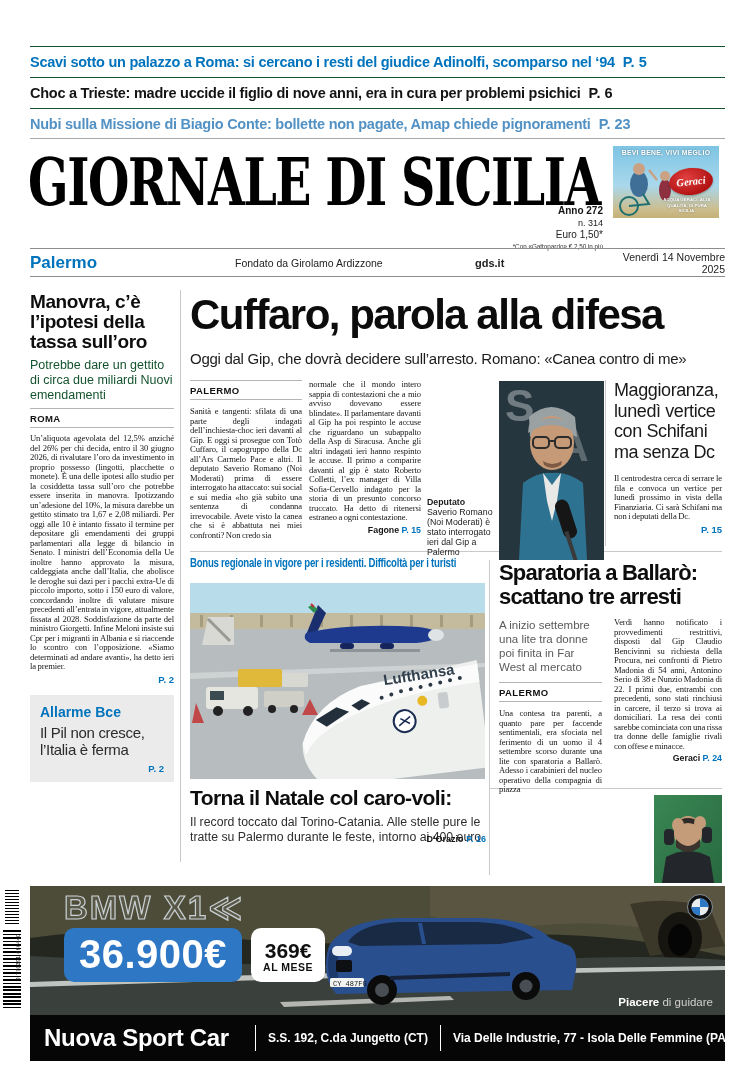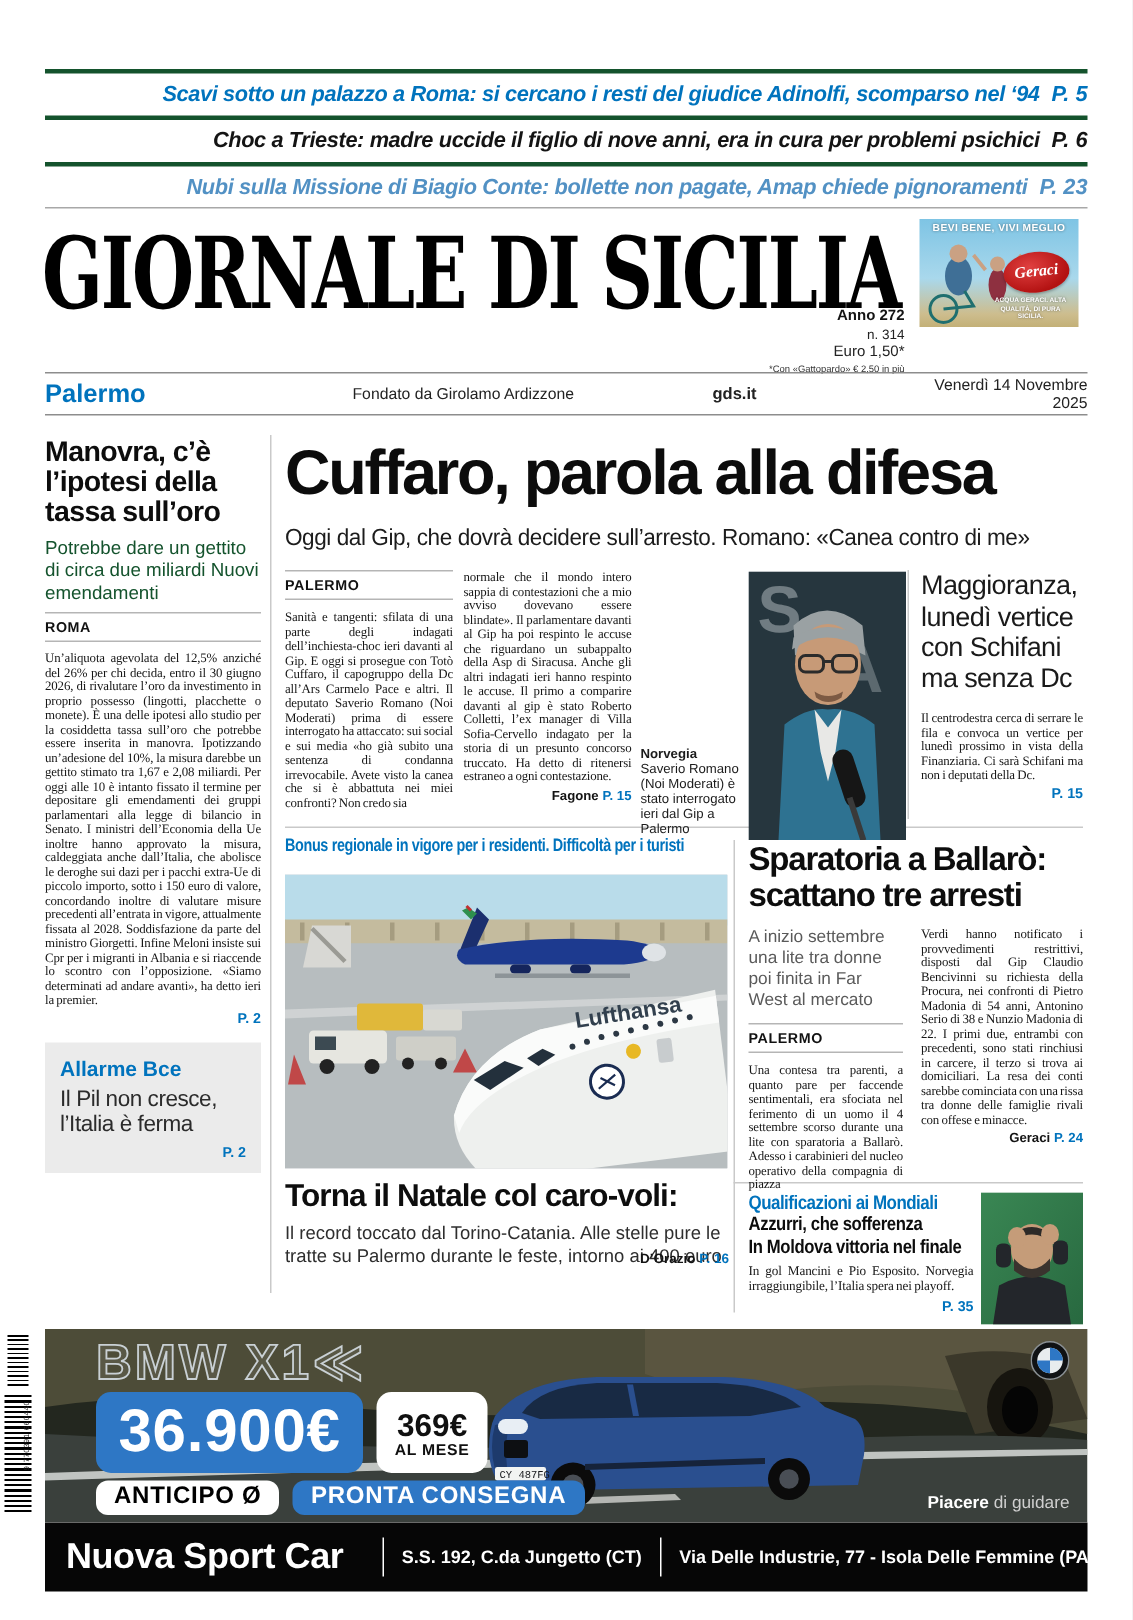--- a/index.html
+++ b/index.html
@@ -5,22 +5,22 @@
   * { margin:0; padding:0; box-sizing:border-box; }
   html,body { background:#e9e9e9; }
   .page {
     position:relative; width:755px; height:1080px; margin:0 auto;
     background:#ffffff; overflow:hidden;
     font-family:"Liberation Sans","DejaVu Sans",sans-serif; color:#141414;
   }
   
   .topstrip { position:absolute; left:30px; top:46px; width:695px; }
   .strip-row {
-    display:flex; justify-content:flex-end; align-items:center;
-    height:31px; border-top:3px solid #14532d;font-style:italic;
+    display:flex; justify-content:flex-start; align-items:center;
+    height:31px; border-top:1px solid #14532d;
   }
   .strip-row:last-child { border-bottom:1px solid #a8a8a8; }
   .strip-title { font-size:14.5px; font-weight:700; letter-spacing:-0.25px; white-space:nowrap; }
   .strip-page  { font-size:14.5px; font-weight:700; padding-left:8px; }
   .c-blue  { color:#0073bd; }
   .c-black { color:#141414; }
   .c-steel { color:#5291c4; }
 
   
   .masthead-svg { position:absolute; left:28px; top:147px; }
@@ -269,21 +269,21 @@
   </div>
   <div class="lead-col2">
     <div class="serif">normale che il mondo intero sappia di contestazioni che a mio avviso dovevano essere blindate». Il parlamentare davanti al Gip ha poi respinto le accuse che riguardano un subappalto della Asp di Siracusa. Anche gli altri indagati ieri hanno respinto le accuse. Il primo a comparire davanti al gip è stato Roberto Colletti, l’ex manager di Villa Sofia-Cervello indagato per la storia di un presunto concorso truccato. Ha detto di ritenersi estraneo a ogni contestazione.</div>
     <div class="byline-row">
       <span class="byline-name">Fagone</span>
       <span class="pageref">P. 15</span>
     </div>
   </div>
 
   <div class="lead-caption">
-    <div class="cap-t">Norvegia</div>
+    <div class="cap-t">Deputato</div>
     <div>Saverio Romano (Noi Moderati) è stato interrogato ieri dal Gip a Palermo</div>
   </div>
 
   <svg class="lead-photo" viewBox="0 0 105 179">
     <rect width="105" height="179" fill="#2a3a42"></rect>
     <text x="6" y="40" font-family="Liberation Sans" font-weight="800" font-size="44" fill="#dfe4e6" opacity="0.55">S</text>
     <text x="58" y="80" font-family="Liberation Sans" font-weight="800" font-size="44" fill="#dfe4e6" opacity="0.4">A</text>
     <rect x="0" y="0" width="105" height="179" fill="#1d2b33" opacity="0.25"></rect>
     <path d="M30 36 Q52 16 76 36 L78 56 Q54 44 31 56 Z" fill="#9aa1a3"></path>
     <ellipse cx="53" cy="62" rx="22" ry="27" fill="#c79a77"></ellipse>
@@ -398,27 +398,20 @@
       <div class="shoot-colb">
         <div class="serif">Verdi hanno notificato i provvedimenti restrittivi, disposti dal Gip Claudio Bencivinni su richiesta della Procura, nei confronti di Pietro Madonia di 54 anni, Antonino Serio di 38 e Nunzio Madonia di 22. I primi due, entrambi con precedenti, sono stati rinchiusi in carcere, il terzo si trova ai domiciliari. La resa dei conti sarebbe cominciata con una rissa tra donne delle famiglie rivali con offese e minacce.</div>
         <div class="byline-row">
           <span class="byline-name">Geraci</span>
           <span class="pageref">P. 24</span>
         </div>
       </div>
     </div>
   </div>
 
-  <div class="foot">
-    <div class="fkicker">Qualificazioni ai Mondiali</div>
-    <div class="fh">Azzurri, che sofferenza</div>
-    <div class="fh">In Moldova vittoria nel finale</div>
-    <div class="serif">In gol Mancini e Pio Esposito. Norvegia irraggiungibile, l’Italia spera nei playoff.</div>
-    <div class="pg pageref">P. 35</div>
-  </div>
 
   <svg class="foot-photo" viewBox="0 0 68 88">
     <rect width="68" height="88" fill="#2f7a4a"></rect>
     <rect width="68" height="88" fill="url(#gph)" opacity="0.4"></rect>
     <defs>
         <linearGradient id="gph" x1="0" y1="0" x2="1" y2="1">
       <stop offset="0" stop-color="#4a9a62"></stop>
           <stop offset="1" stop-color="#1d4f30"></stop>
     </linearGradient>
       </defs>
@@ -463,24 +456,20 @@
     <div class="bmw-model">
       <span>BMW X1</span><span>≪</span>
     </div>
     <div class="bmw-price-row">
       <div class="bmw-price">36.900€</div>
       <div class="bmw-month">
         <div class="m1">369€</div>
         <div class="m2">AL MESE</div>
       </div>
     </div>
-    <div class="bmw-row2">
-      <div class="bmw-dep">ANTICIPO Ø</div>
-      <div class="bmw-del">PRONTA CONSEGNA</div>
-    </div>
     <svg class="bmw-roundel" width="26" height="26" viewBox="0 0 26 26">
       <circle cx="13" cy="13" r="12.5" fill="#101214" stroke="#8a9094" stroke-width="1"></circle>
       <circle cx="13" cy="13" r="8.5" fill="#e8ecee"></circle>
       <path d="M13 4.5 A8.5 8.5 0 0 1 21.5 13 L13 13 Z" fill="#2e77c5"></path>
       <path d="M13 21.5 A8.5 8.5 0 0 1 4.5 13 L13 13 Z" fill="#2e77c5"></path>
     </svg>
     <div class="bmw-slogan">
       <b>Piacere</b><span> di guidare</span>
     </div>
   </div>

